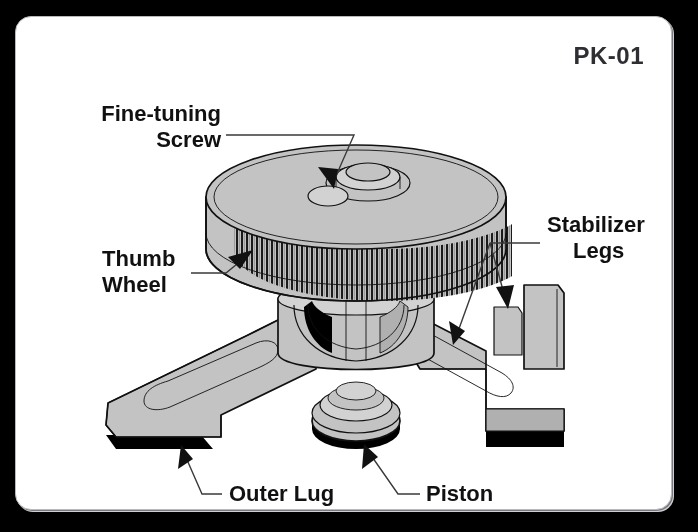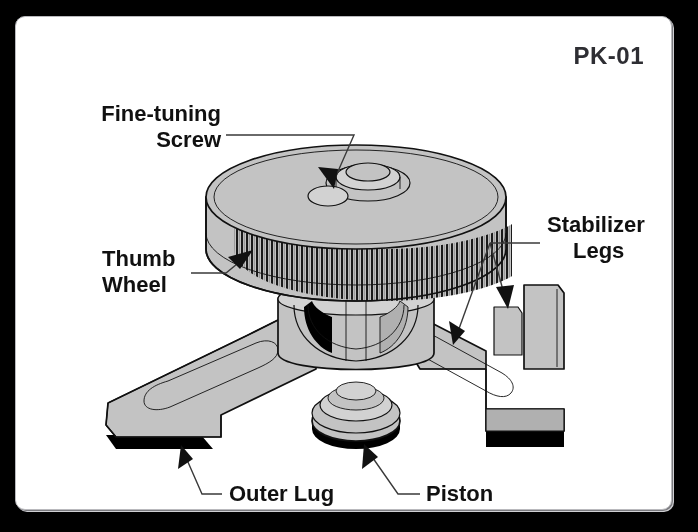--- a/index.html
+++ b/index.html
@@ -19,21 +19,21 @@
     height: 532px;
     background: #000000;
   }
   #panel {
     position: absolute;
     left: 15px;
     top: 16px;
     width: 655px;
     height: 492px;
     background: #ffffff;
-    border-radius: 10px;
+    border-radius: 16px;
     border: 1px solid #b9b9bd;
     box-shadow: 1px 1px 0 #7a7a7e, 2px 2px 0 #cfcfd3;
     overflow: hidden;
   }
   #figure {
     position: absolute;
     left: 0;
     top: 0;
   }
   .lbl {

